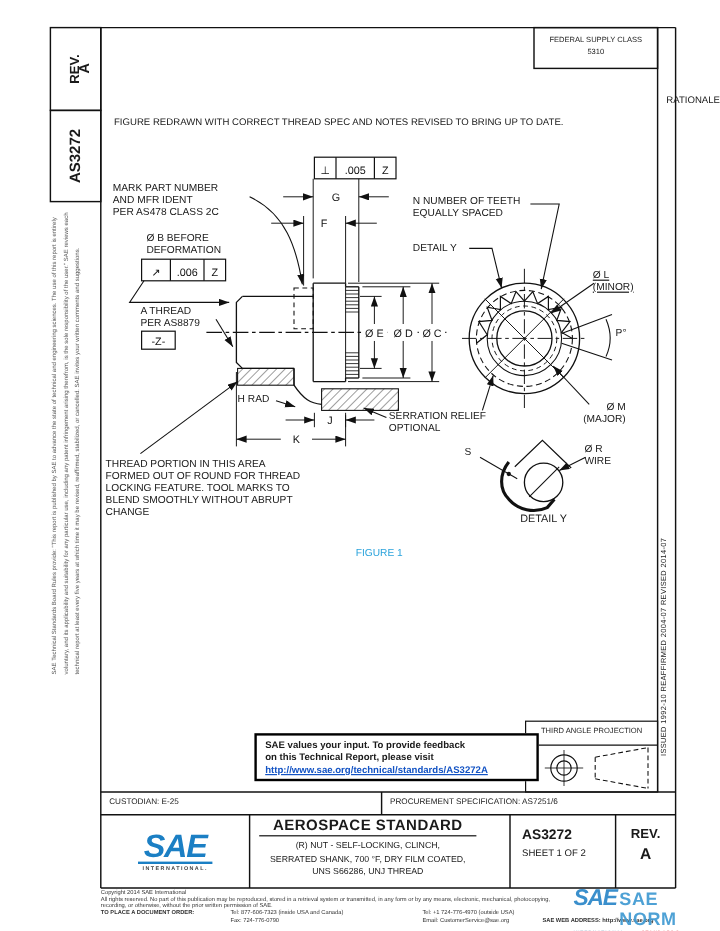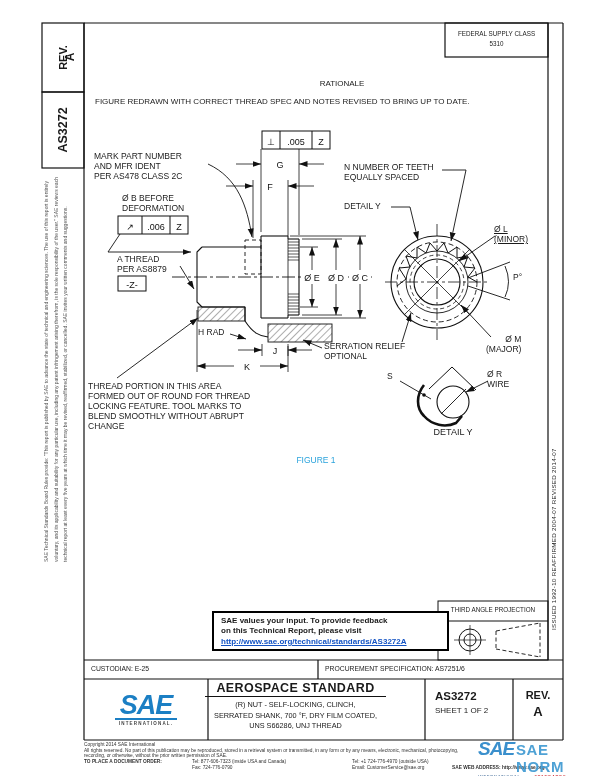--- a/index.html
+++ b/index.html
@@ -239,21 +239,21 @@
 
 <div class="abs" style="left:550px;top:630px;">
   <div class="rot" style="width:235px;height:13px;font-size:6.2px;letter-spacing:.3px;color:#222;white-space:nowrap;">ISSUED 1992-10      REAFFIRMED 2004-07      REVISED 2014-07</div>
 </div>
 
 <div class="abs ctr" style="left:445px;top:29px;width:103px;font-size:6.3px;line-height:1.6;color:#222;">
   <div>FEDERAL SUPPLY CLASS</div>
   <div>5310</div>
 </div>
 
-<div class="abs ctr" style="left:84px;top:79px;width:516px;font-size:8px;">RATIONALE</div>
+<div class="abs ctr" style="left:84px;top:79px;width:516px;font-size:8px;text-align:right;">RATIONALE</div>
 <div class="abs" style="left:95px;top:97px;width:450px;font-size:8px;">FIGURE REDRAWN WITH CORRECT THREAD SPEC AND NOTES REVISED TO BRING UP TO DATE.</div>
 
 <div class="lbl" style="left:94px;top:151px;">MARK PART NUMBER
 AND MFR IDENT
 PER AS478 CLASS 2C</div>
 <div class="lbl" style="left:122px;top:193px;">Ø B BEFORE
 DEFORMATION</div>
 <div class="lbl" style="left:117px;top:254px;">A THREAD
 PER AS8879</div>
 <div class="lbl" style="left:198px;top:327px;">H RAD</div>
@@ -287,21 +287,21 @@
 <div class="abs ctr" style="left:438px;top:606px;width:110px;font-size:6.3px;color:#222;">THIRD ANGLE PROJECTION</div>
 
 <div class="abs" style="left:91px;top:665px;font-size:6.8px;color:#222;">CUSTODIAN: E-25</div>
 <div class="abs" style="left:325px;top:665px;font-size:6.8px;color:#222;">PROCUREMENT SPECIFICATION: AS7251/6</div>
 
 <div class="abs" style="left:84px;top:679px;width:124px;height:61px;display:flex;flex-direction:column;align-items:center;justify-content:center;">
   <div class="sae-logo" style="color:#1b7fc4;">SAE</div>
   <div style="width:62px;height:2px;background:#1b7fc4;margin:1px 0;"></div>
   <div class="sae-logo-sub" style="color:#444;">INTERNATIONAL.</div>
 </div>
-<div class="abs" style="left:197px;top:679px;width:197px;height:61px;">
+<div class="abs" style="left:208px;top:679px;width:197px;height:61px;">
   <div class="ctr" style="font-size:12.5px;font-weight:bold;letter-spacing:.4px;border-bottom:1.5px solid #111;margin:2px 8px 0 8px;padding-bottom:1px;">AEROSPACE STANDARD</div>
   <div class="ctr" style="font-size:7.3px;line-height:1.45;white-space:pre-line;margin-top:3px;">(R) NUT - SELF-LOCKING, CLINCH,
 SERRATED SHANK, 700 °F, DRY FILM COATED,
 UNS S66286, UNJ THREAD</div>
 </div>
 <div class="abs" style="left:425px;top:679px;width:88px;height:61px;padding-top:11px;box-sizing:border-box;padding-left:10px;">
   <div style="font-size:11.5px;font-weight:bold;">AS3272</div>
   <div style="font-size:8px;margin-top:4px;">SHEET 1 OF 2</div>
 </div>
 <div class="abs ctr" style="left:513px;top:679px;width:50px;height:61px;padding-top:10px;box-sizing:border-box;">

